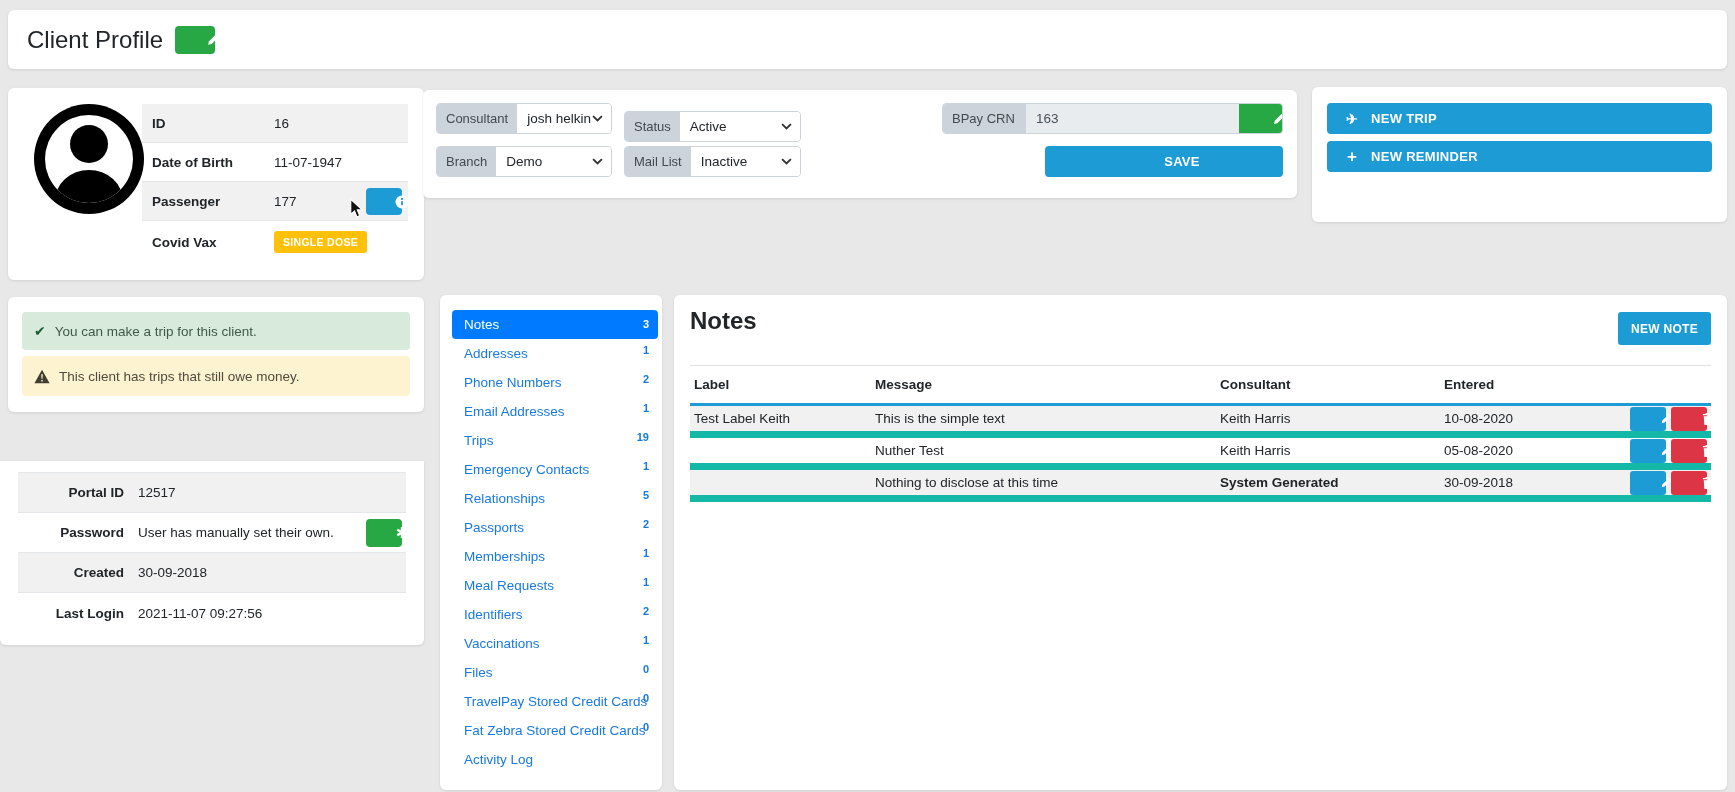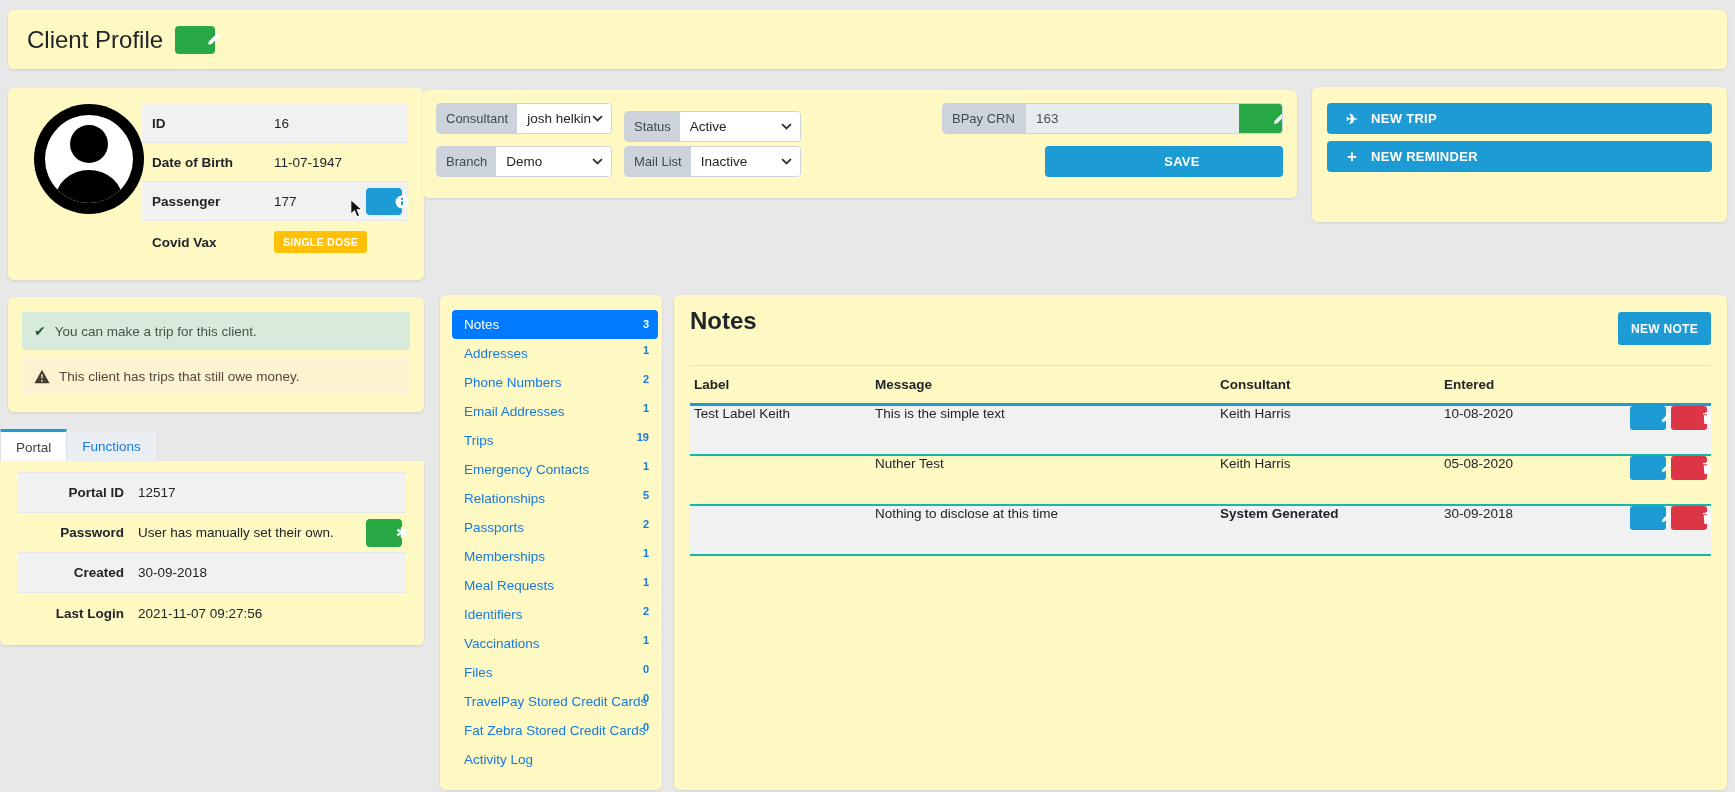--- a/index.html
+++ b/index.html
@@ -4,21 +4,21 @@
 <style>
   * { box-sizing: border-box; margin: 0; padding: 0; }
   html,body { width:1735px; height:792px; overflow:hidden; }
   body {
     background:#e8e8e8;
     font-family:"Liberation Sans","DejaVu Sans",sans-serif;
     font-size:14px; color:#212529;
   }
   .page { position:relative; width:1735px; height:792px; }
   .card {
-    position:absolute; background:#fef9c3; border-radius:6px;
+    position:absolute; background:#ffffff; border-radius:6px;
     box-shadow:0 1px 3px rgba(0,0,0,.10);
   }
 
   
   .header-card { left:8px; top:10px; width:1719px; height:59px; display:flex; align-items:center; padding-left:19px; }
   .page-title { font-size:24px; color:#212529; }
   .page-subtitle { font-size:24px; color:#84888c; margin-left:8px; font-weight:400; }
   .btn { border:none; cursor:pointer; display:inline-flex; align-items:center; justify-content:center;padding-left:36px; }
   .btn-green { background:#28a745; color:#fff; border-radius:4px; }
   .btn-blue  { background:#1d9bd5; color:#fff; border-radius:4px; }
@@ -81,21 +81,21 @@
   .nav-item.active { background:#007bff; color:#fff; }
   .nav-count { position:absolute; right:9px; top:-3px; font-size:11px; font-weight:bold; color:#187ae0; }
   .nav-item.active .nav-count { color:#fff; top:0; }
 
   
   .notes-card { left:674px; top:295px; width:1053px; height:495px; }
   .notes-title { position:absolute; left:16px; top:12px; font-size:24px; font-weight:bold; color:#212529; }
   .new-note-btn { position:absolute; right:16px; top:17px; height:33px; padding:0 13px; font-size:12px; font-weight:bold; letter-spacing:.3px; border-radius:3px; }
   .notes-table { position:absolute; left:16px; top:70px; width:1021px; border-top:1px solid #dee2e6; }
   .t-head { display:flex; align-items:center; height:40px; border-bottom:3px solid #1d9bd5; font-weight:bold; font-size:13.5px; }
-  .t-row { display:flex; height:50px; border-bottom:2px solid #14b8a6; font-size:13.5px; }
+  .t-row { display:flex; align-items:center; height:32px; border-bottom:7px solid #14b8a6; font-size:13.5px; }
   .t-row.striped { background:#f1f1f1; }
   .c-label { width:185px; padding-left:4px; flex:none; }
   .c-message { width:345px; flex:none; }
   .c-consultant { width:218px; flex:none; }
   .c-entered { width:158px; flex:none;margin-left:6px; }
   .c-actions { flex:1; display:flex; justify-content:flex-end; gap:5px; padding-right:4px; }
   .bold { font-weight:bold; }
   .row-btn { width:27px; height:24px; border-radius:3px; }
 
   svg { display:block; }
@@ -246,24 +246,20 @@
       <span class="aicn">
         <svg width="16" height="15" viewBox="0 0 16 15">
             <path fill="#413d30" d="M8 .8 15.6 14.2H.4z"></path>
             <path fill="#fdf3d0" d="M7.2 5.2h1.6l-.3 4.6H7.5zM7.25 10.9h1.5v1.6h-1.5z"></path>
           </svg>
       </span>
       <span>This client has trips that still owe money.</span>
     </div>
   </div>
 
-  <div class="tabs">
-    <div class="tab tab-active">Portal</div>
-    <div class="tab tab-inactive">Functions</div>
-  </div>
   <div class="card portal-card">
     <div class="portal-table">
       <div class="portal-row striped">
         <span class="portal-label">Portal ID</span>
         <span class="portal-value">12517</span>
       </div>
       <div class="portal-row">
         <span class="portal-label">Password</span>
         <span class="portal-value">User has manually set their own.</span>
         <button class="btn btn-green pw-btn">

